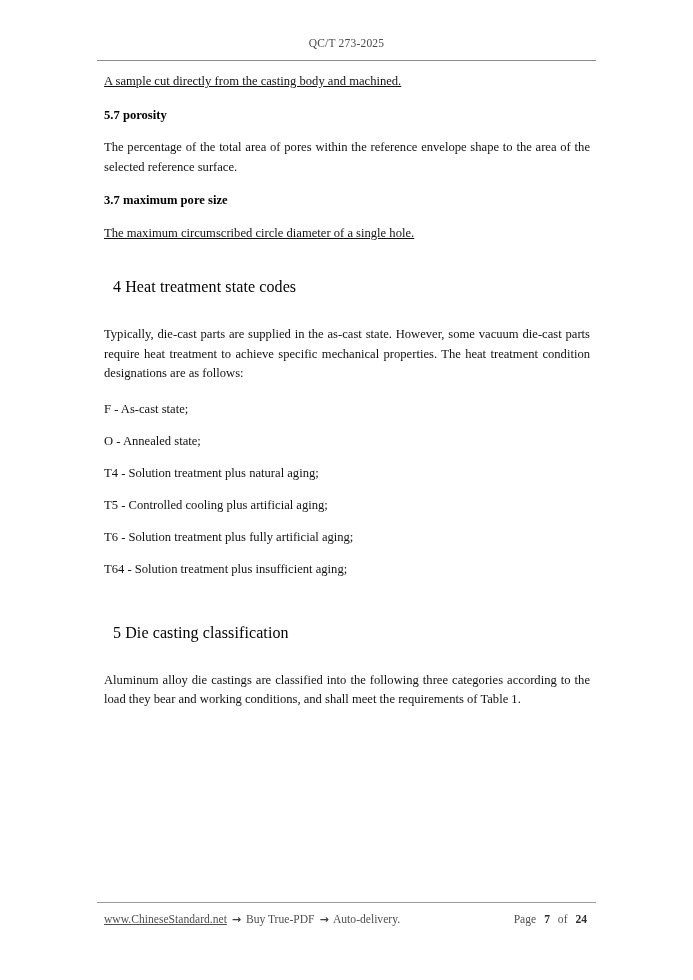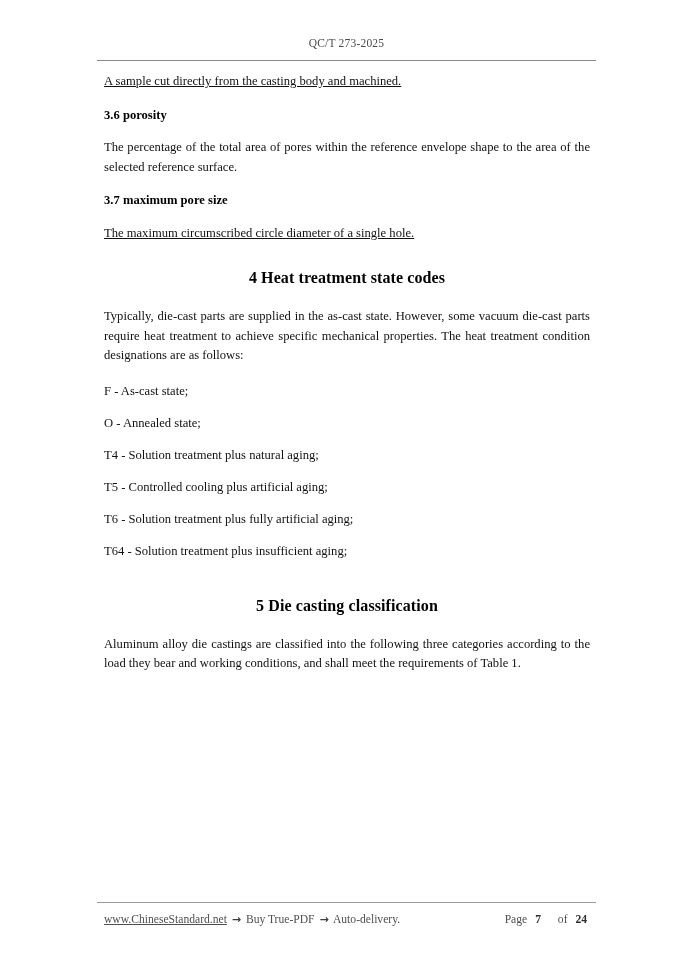--- a/index.html
+++ b/index.html
@@ -65,27 +65,26 @@
 
   .sub-head {
     margin: 0;
     font-size: 12.6px;
     line-height: 19.5px;
     font-weight: bold;
     color: #000;
   }
 
   h2.section {
-    margin: 0;
+    margin: 9px;
     font-size: 16px;
     line-height: 21px;
-    font-weight: bold;
+    font-weight: normal;
     color: #000;
     letter-spacing: .1px;
-    text-align: center;
   }
   .gap-13 { height: 13px; }
   .gap-14 { height: 14px; }
   .gap-16 { height: 16px; }
   .gap-19 { height: 19px; }
   .gap-21 { height: 21px; }
   .gap-24 { height: 24px; }
 
   .list-item {
     margin: 0;
@@ -135,39 +134,39 @@
     right: 0;
     top: 0;
     white-space: nowrap;
     color: #4f4f4f;
   }
   .pg-num {
     font-weight: bold;
     color: #2e2e2e;
     padding: 0 3px;
   }
-  .pg-word { padding: 0 2px; margin-left: 9px; }
+  .pg-word { padding: 0 2px; }
 </style>
 </head>
 <body>
 
 <div class="page">
 
   <div class="header">
     <span class="header-text">QC/T 273-2025</span>
   </div>
   <div class="header-rule"></div>
 
   <div class="content">
 
     <p class="body nojust">A sample cut directly from the casting body and machined.</p>
 
     <div class="gap-14"></div>
 
-    <p class="sub-head">3.6 porosity</p>
+    <p class="sub-head">5.7 porosity</p>
 
     <div class="gap-13"></div>
 
     <p class="body">The percentage of the total area of pores within the reference envelope shape to the area of the selected reference surface.</p>
 
     <div class="gap-14"></div>
 
     <p class="sub-head">3.7 maximum pore size</p>
 
     <div class="gap-13"></div>

